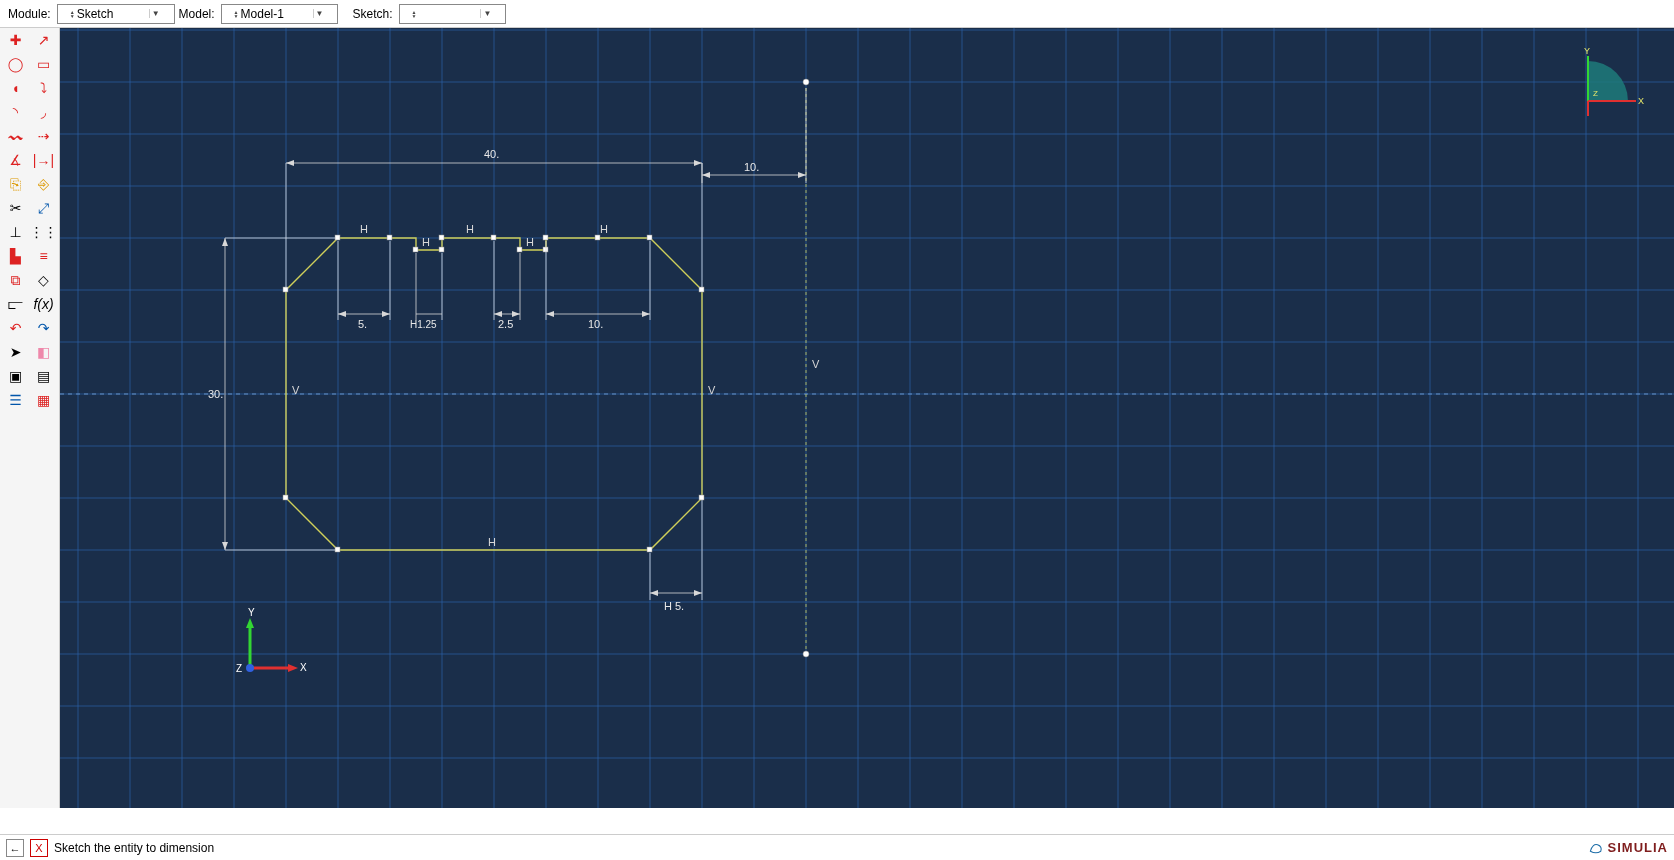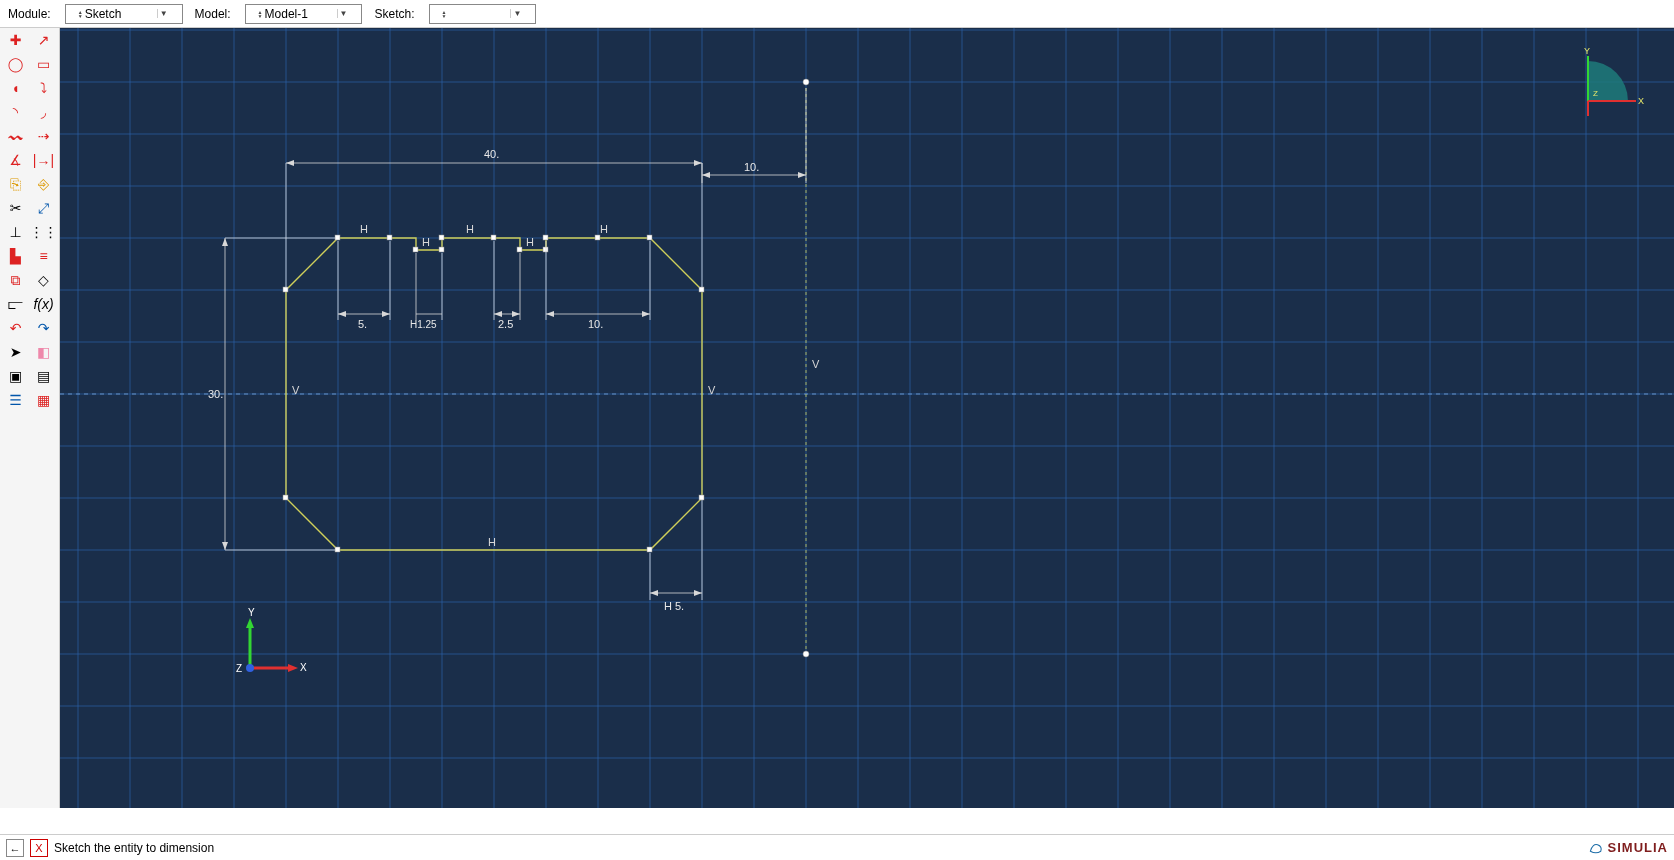--- a/index.html
+++ b/index.html
@@ -1,18 +1,18 @@
 <!DOCTYPE html>
 <html><head>
 <meta charset="utf-8">
 <style>
 * { margin: 0; padding: 0; box-sizing: border-box; }
 body { font-family: Arial, sans-serif; font-size: 11px; overflow: hidden; width: 1674px; height: 860px; background: #fff; position: relative; }
 
-.topbar { height: 28px; background: #fff; border-bottom: 1px solid #ccc; display: flex; align-items: center; padding: 0 8px; gap: 12px; }
+.topbar { height: 28px; background: #fff; border-bottom: 1px solid #ccc; display: flex; align-items: center; padding: 0 8px; gap: 4px; }
 .topbar label { font-size: 12px; margin-right: 2px; }
 .combo { display: inline-flex; align-items: center; height: 20px; border: 1px solid #888; background: #fff; padding: 0 12px; }
 .combo .spin { display: flex; flex-direction: column; justify-content: center; margin-right: 2px; }
 .combo .spin span { font-size: 5px; line-height: 4px; color: #444; cursor: pointer; }
 .combo input { border: none; outline: none; font-size: 12px; width: 70px; background: #fff; }
 .combo .dd { font-size: 8px; color: #444; padding: 0 2px; cursor: pointer; border-left: 1px solid #ccc; margin-left: 2px; }
 .combo.sketch input { width: 60px; }
 
 .toolbox { position: absolute; left: 0; top: 28px; width: 60px; height: 780px; background: #f5f5f5; border-right: 1px solid #ccc; display: flex; flex-direction: column; align-items: center; }
 .trow { display: flex; }
@@ -54,21 +54,21 @@
   </div>
   <label style="margin-left:0;">Model:</label>
   <div class="combo">
     <div class="spin">
         <span>▲</span>
         <span>▼</span>
       </div>
     <input value="Model-1" style="">
     <span class="dd">▼</span>
   </div>
-  <label style="">Sketch:</label>
+  <label style="margin-left:10px;">Sketch:</label>
   <div class="combo sketch">
     <div class="spin">
         <span>▲</span>
         <span>▼</span>
       </div>
     <input value="" style="">
     <span class="dd">▼</span>
   </div>
 </div>
 

